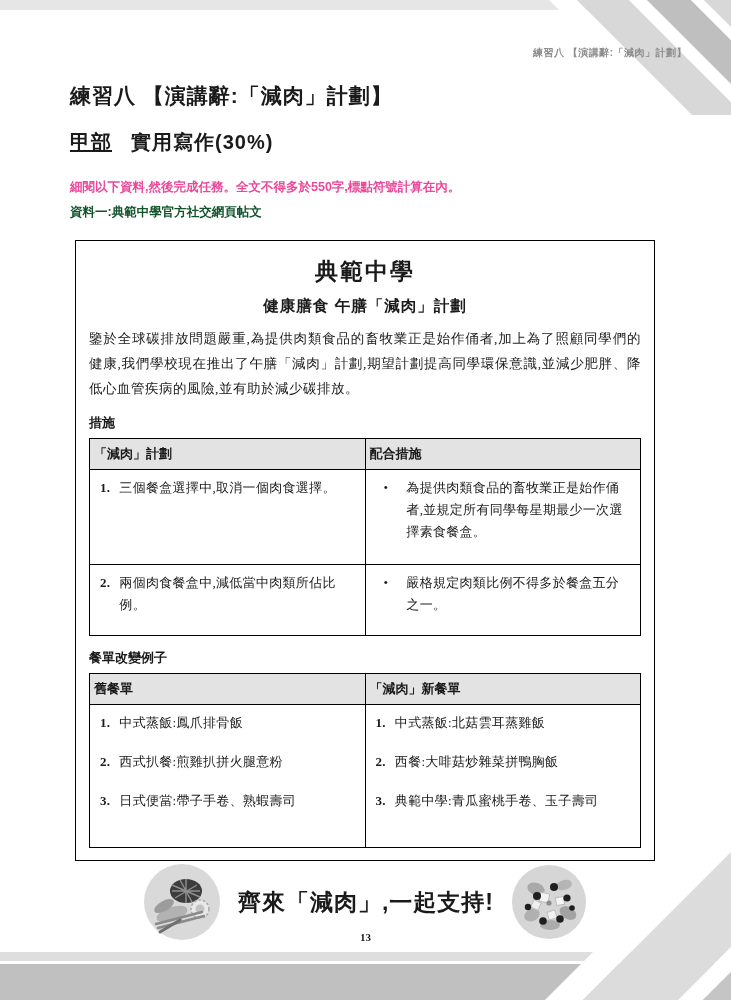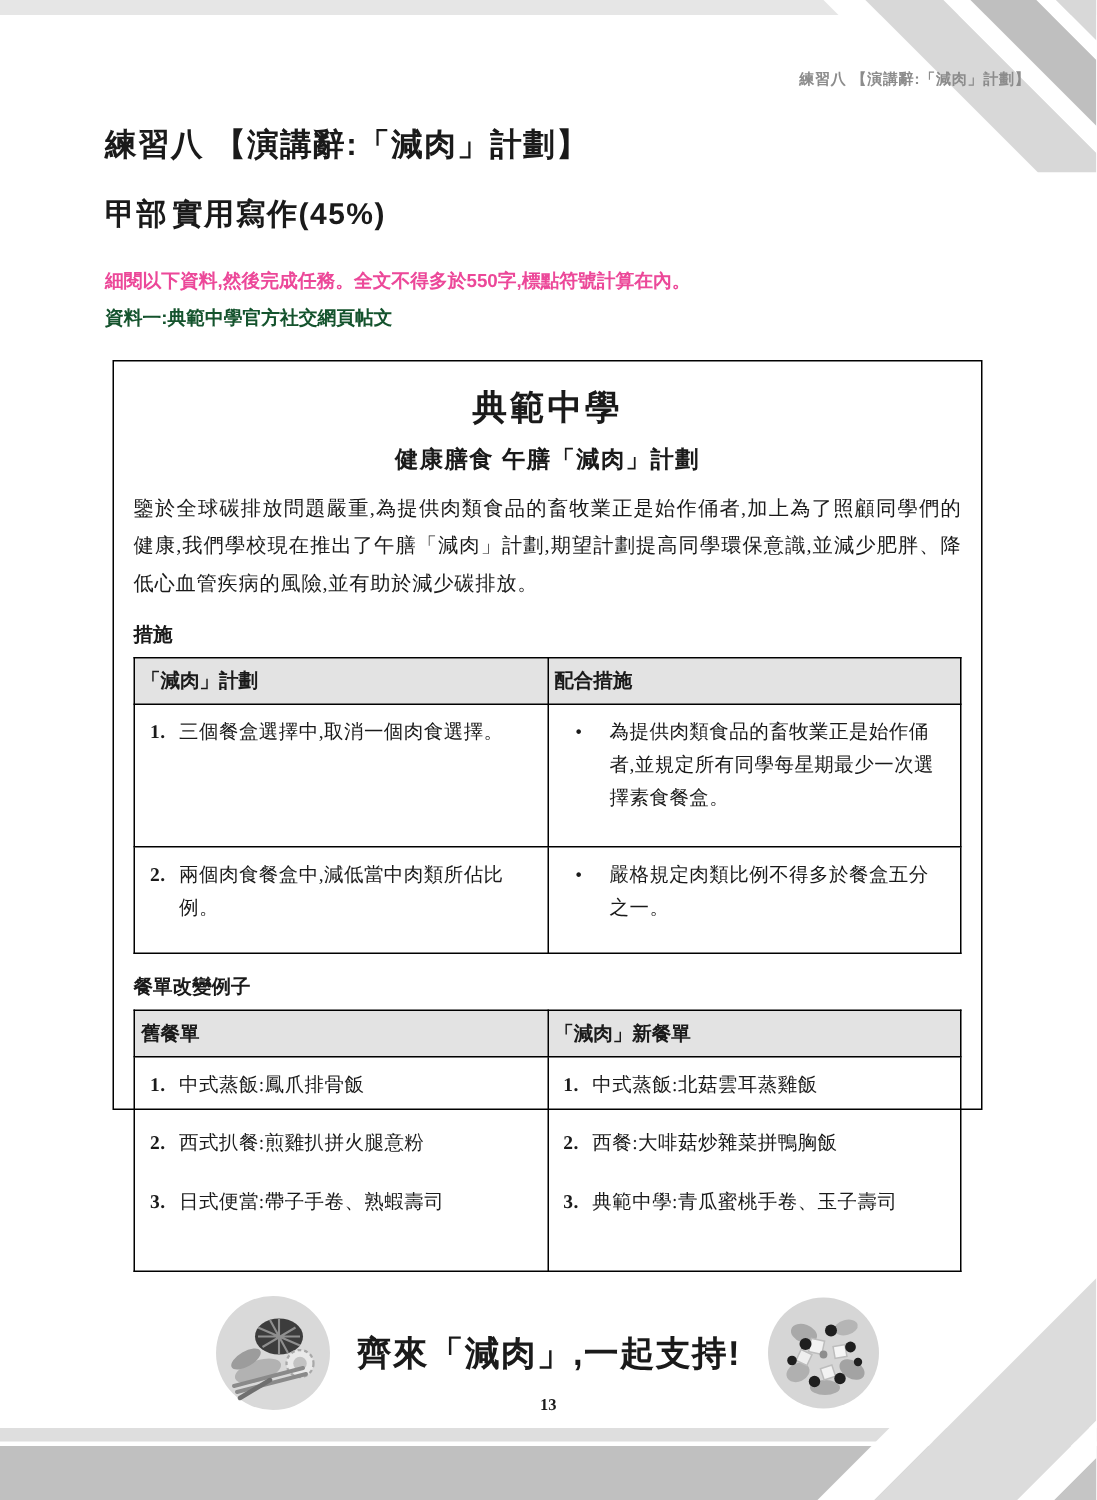--- a/index.html
+++ b/index.html
@@ -11,26 +11,26 @@
   .corner-tr{position:absolute;top:0;right:0;}
   .band-thin{position:absolute;left:0;top:952px;width:100%;height:9px;background:#dedede;}
   .band-main{position:absolute;left:0;top:964px;width:100%;height:36px;background:#c0c0c0;}
   .corner-br{position:absolute;right:0;bottom:0;}
 
   
   .running-head{position:absolute;top:46px;right:44px;font-size:10px;font-weight:700;
                 color:#8c8c8c;letter-spacing:.5px;}
   .main-title{position:absolute;top:82px;left:70px;font-size:21px;font-weight:700;letter-spacing:1px;}
   .section-line{position:absolute;top:129px;left:70px;font-size:20px;font-weight:700;letter-spacing:1px;}
-  .section-line .part-label{margin-right:3px;}
+  .section-line .part-label{margin-right:19px;text-decoration:underline;}
   .instruction{position:absolute;top:179px;left:70px;font-size:12.5px;font-weight:700;color:#ec4899;}
   .source-line{position:absolute;top:204px;left:70px;font-size:12.5px;font-weight:700;color:#14532d;}
 
   
-  .notice-box{position:absolute;top:240px;left:75px;width:580px;height:500px;
+  .notice-box{position:absolute;top:240px;left:75px;width:580px;height:621px;
               border:1.5px solid #000;box-sizing:border-box;padding:0 13px;background:#fff;}
   .school-name{text-align:center;font-size:23px;font-weight:700;margin:15px 0 0;letter-spacing:2px;}
   .notice-subtitle{text-align:center;font-size:15.5px;font-weight:700;margin:9px 0 0;letter-spacing:1px;}
   .intro{font-family:"Liberation Serif","DejaVu Serif",serif;font-size:13.5px;line-height:25px;
          text-align:justify;margin:9px 0 0;letter-spacing:.5px;}
   .sec-label{font-size:13px;font-weight:700;margin:13px 0 6px;}
 
   table.grid{width:100%;border-collapse:collapse;border:1.5px solid #000;table-layout:fixed;}
   table.grid th{border:1px solid #000;background:#e3e3e3;font-size:13px;font-weight:700;
                 padding:6px 4px;text-align:left;}
@@ -66,21 +66,21 @@
     <polygon points="88,0 106,0 221,115 203,115" fill="#ffffff"></polygon>
     <polygon points="106,0 150,0 265,115 221,115" fill="#bfbfbf"></polygon>
     <polygon points="150,0 163,0 278,115 265,115" fill="#ffffff"></polygon>
     <polygon points="163,0 330,0 330,115 278,115" fill="#d8d8d8"></polygon>
   </svg>
 
   <div class="running-head">練習八 【演講辭:「減肉」計劃】</div>
 
   <div class="main-title">練習八 【演講辭:「減肉」計劃】</div>
   <div class="section-line">
-    <span class="part-label">甲部</span><span>實用寫作(45%)</span>
+    <span class="part-label">甲部</span><span>實用寫作(30%)</span>
   </div>
   <div class="instruction">細閱以下資料,然後完成任務。全文不得多於550字,標點符號計算在內。</div>
   <div class="source-line">資料一:典範中學官方社交網頁帖文</div>
 
   <div class="notice-box">
     <div class="school-name">典範中學</div>
     <div class="notice-subtitle">健康膳食 午膳「減肉」計劃</div>
     <p class="intro">鑒於全球碳排放問題嚴重,為提供肉類食品的畜牧業正是始作俑者,加上為了照顧同學們的健康,我們學校現在推出了午膳「減肉」計劃,期望計劃提高同學環保意識,並減少肥胖、降低心血管疾病的風險,並有助於減少碳排放。</p>
 
     <div class="sec-label">措施</div>

